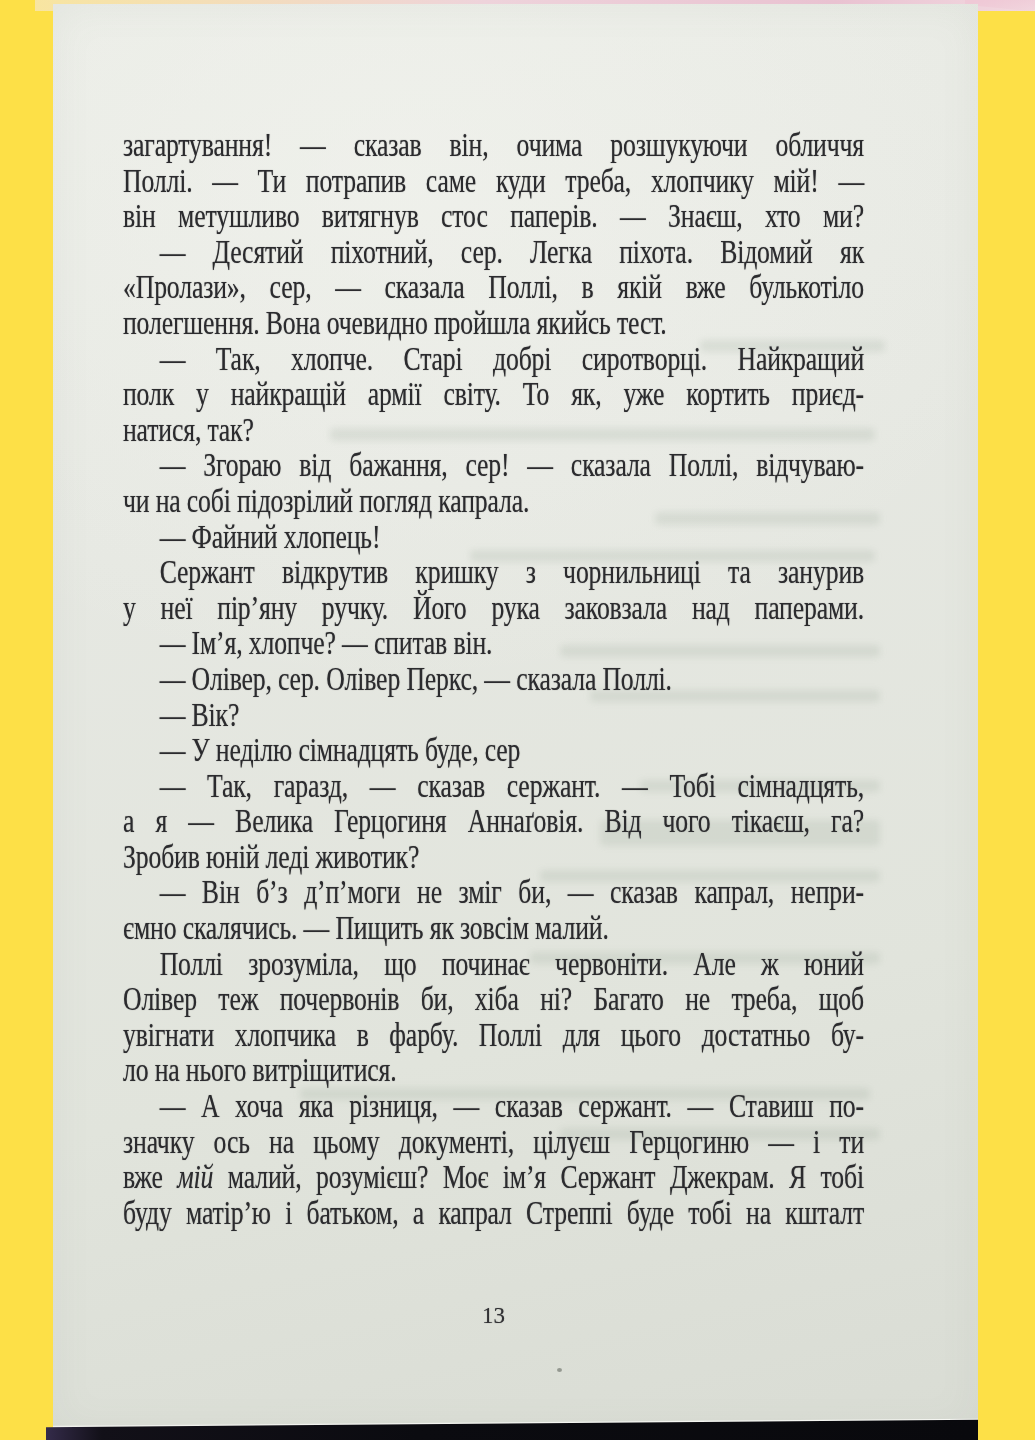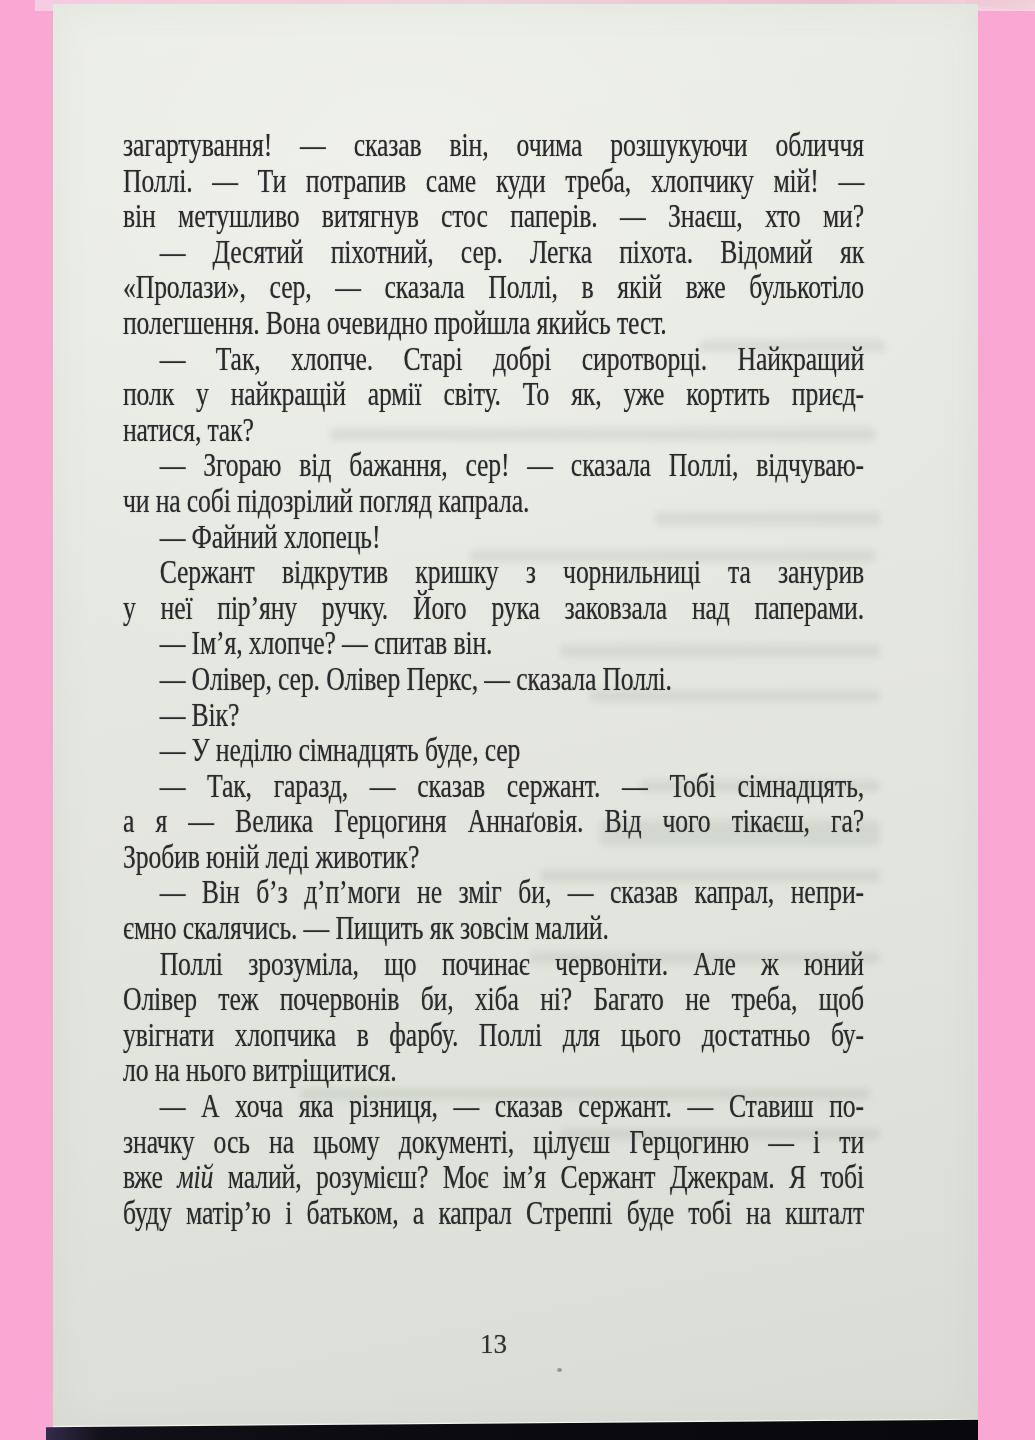--- a/index.html
+++ b/index.html
@@ -5,21 +5,21 @@
   html,body{margin:0;padding:0;}
   body{
     width:1035px;height:1440px;
     background:#ffffff;
     overflow:hidden;
     font-family:"Liberation Serif","DejaVu Serif",serif;
     position:relative;
   }
   .photo{
     position:absolute;inset:0;
-    background:#f9a8d4;
+    background:#fde047;
   }
   
   .pink-edge{
     position:absolute;top:0;left:35px;right:0;height:11px;
     background:linear-gradient(to right,
       rgba(243,233,234,.55) 0%,
       #eed3db 45%,
       #e9c2d1 80%,
       #f2d9e0 100%);
   }
@@ -56,23 +56,22 @@
     letter-spacing:-0.2px;
     text-shadow:0 0 1.2px rgba(43,43,46,.5);
   }
   .line{height:35.6px;text-align:left;}
   .line.j{text-align:justify;text-align-last:justify;}
   .line.ind{text-indent:47px;}
   .it{font-style:italic;}
   .page-number{
     position:absolute;top:1301px;left:123px;width:741px;
     text-align:center;color:#313134;
-    font-size:27px;line-height:30px;
+    font-size:23px;line-height:30px;
     text-shadow:0 0 1px rgba(43,43,46,.5);
-    margin-top:28px;
   }
   
   .smudge{
     position:absolute;
     background:rgba(139,152,138,.17);
     filter:blur(3px);
     border-radius:5px;
     pointer-events:none;
   }
   .speck{

